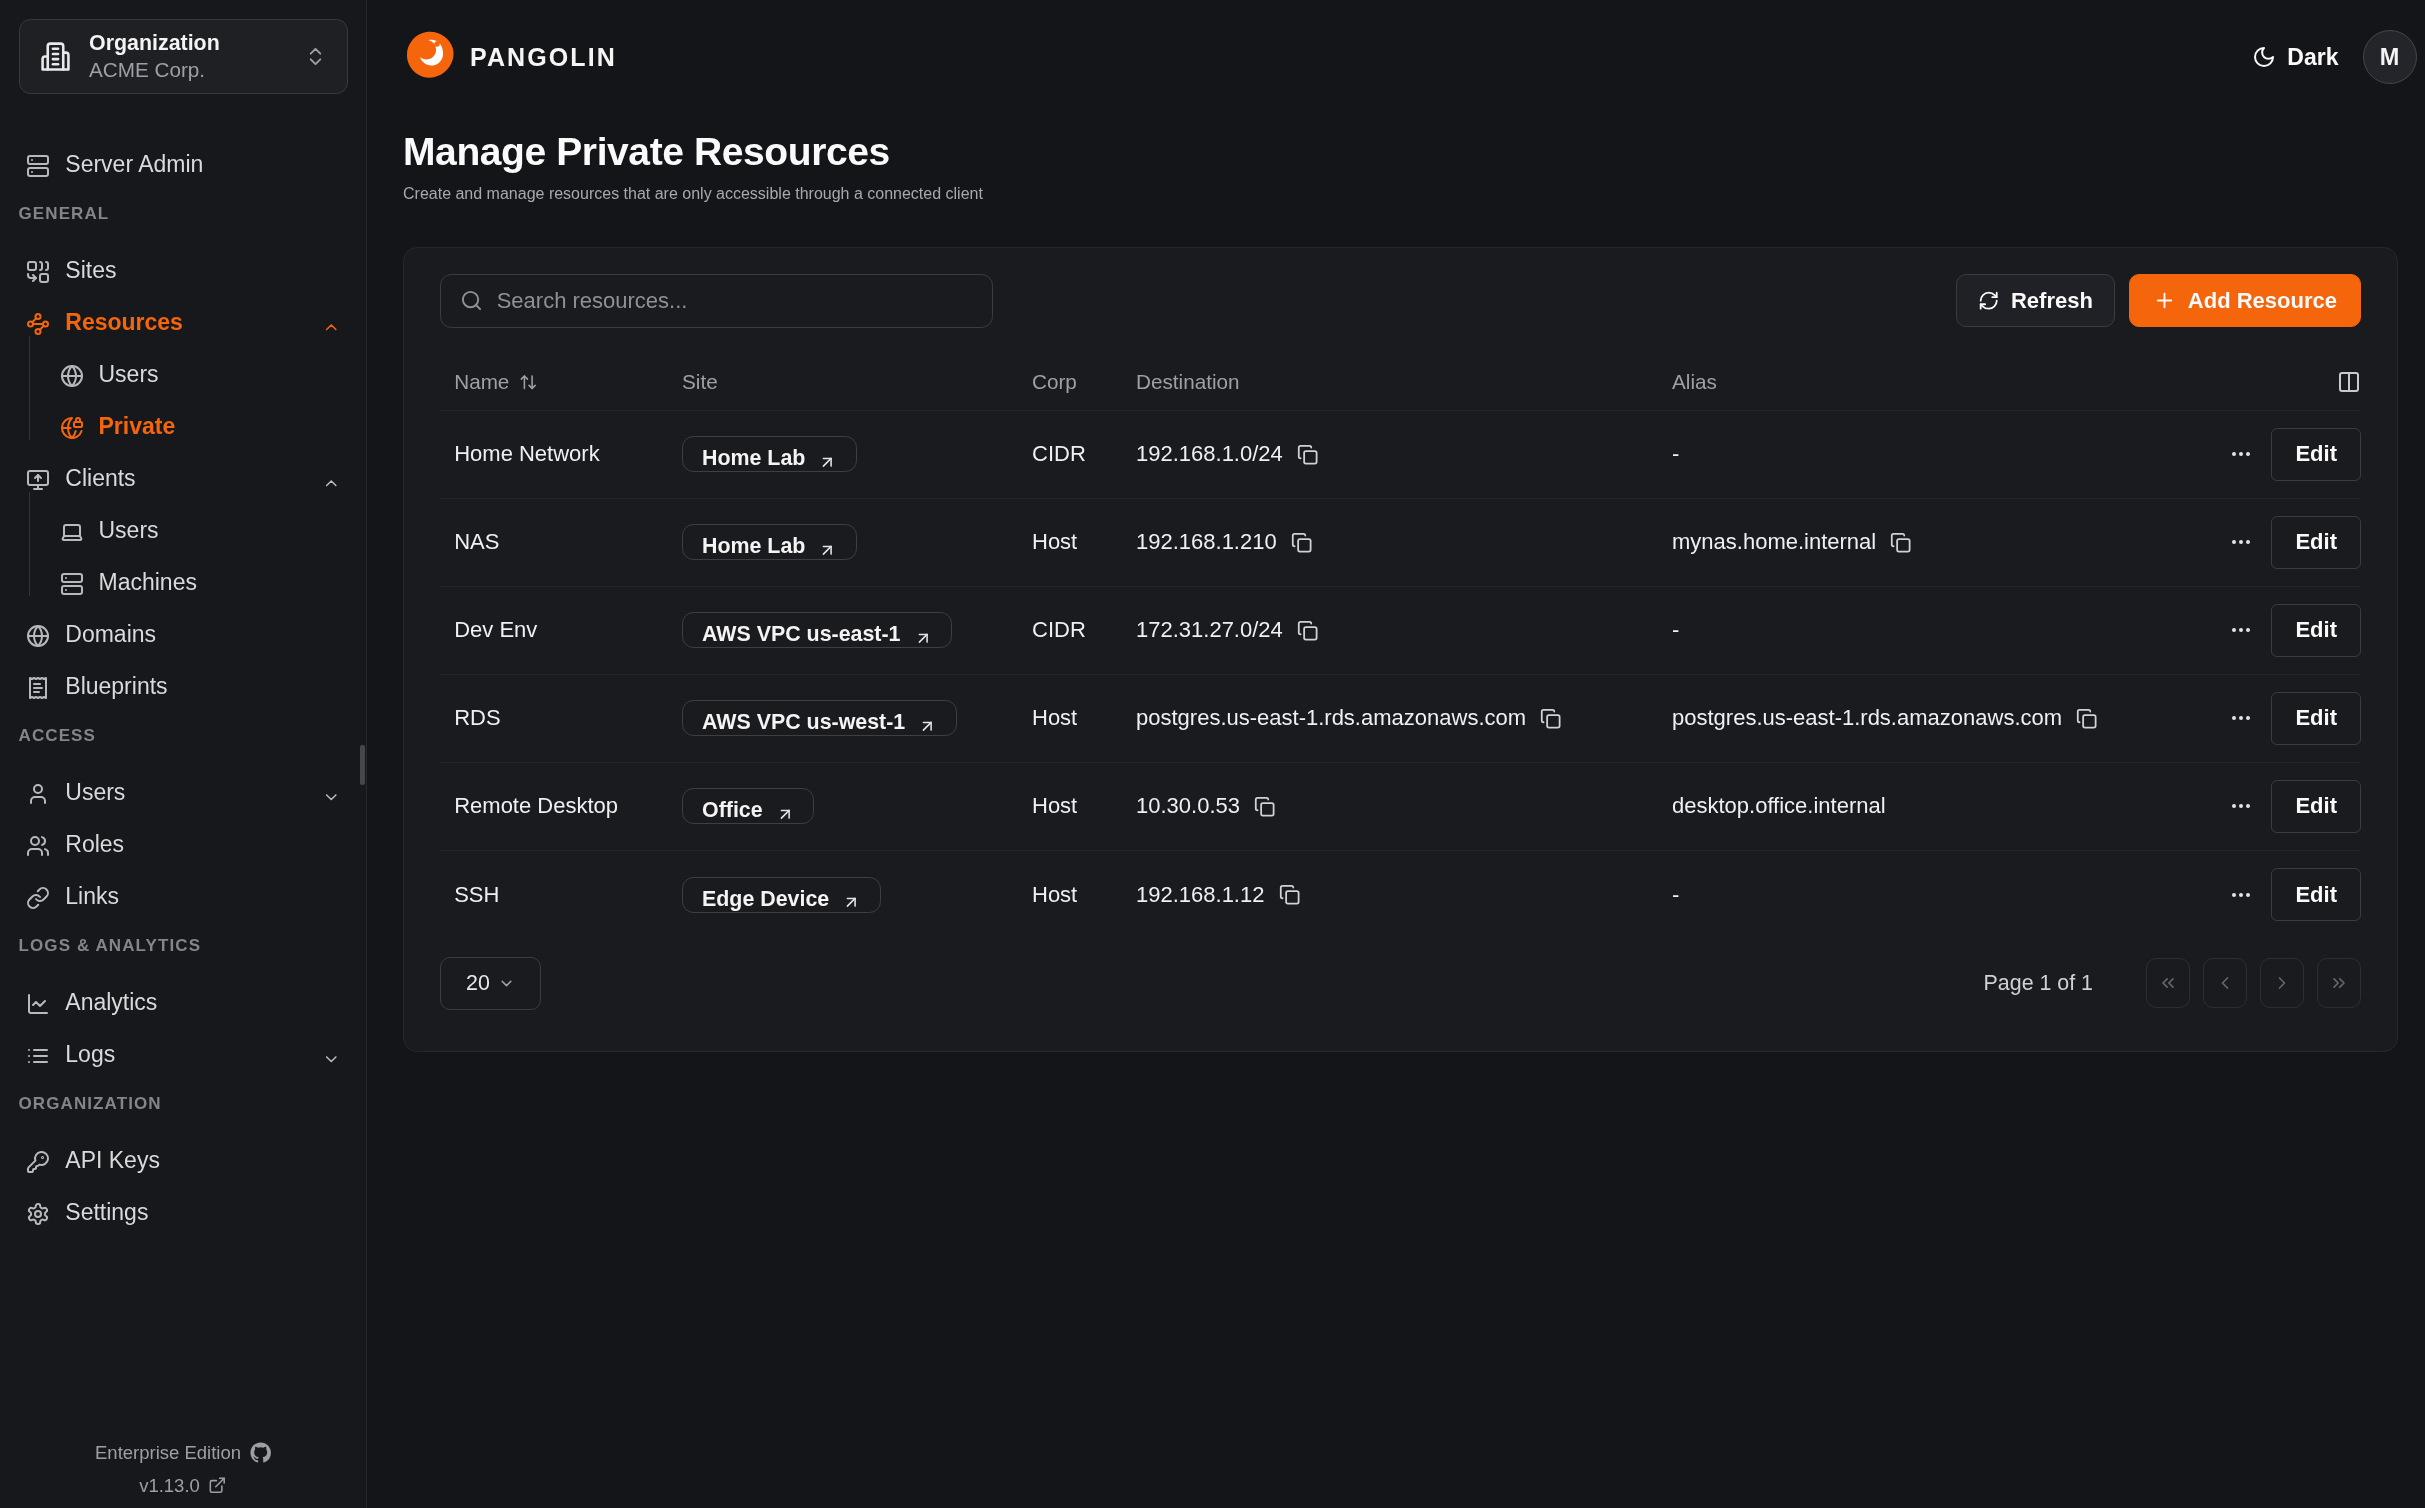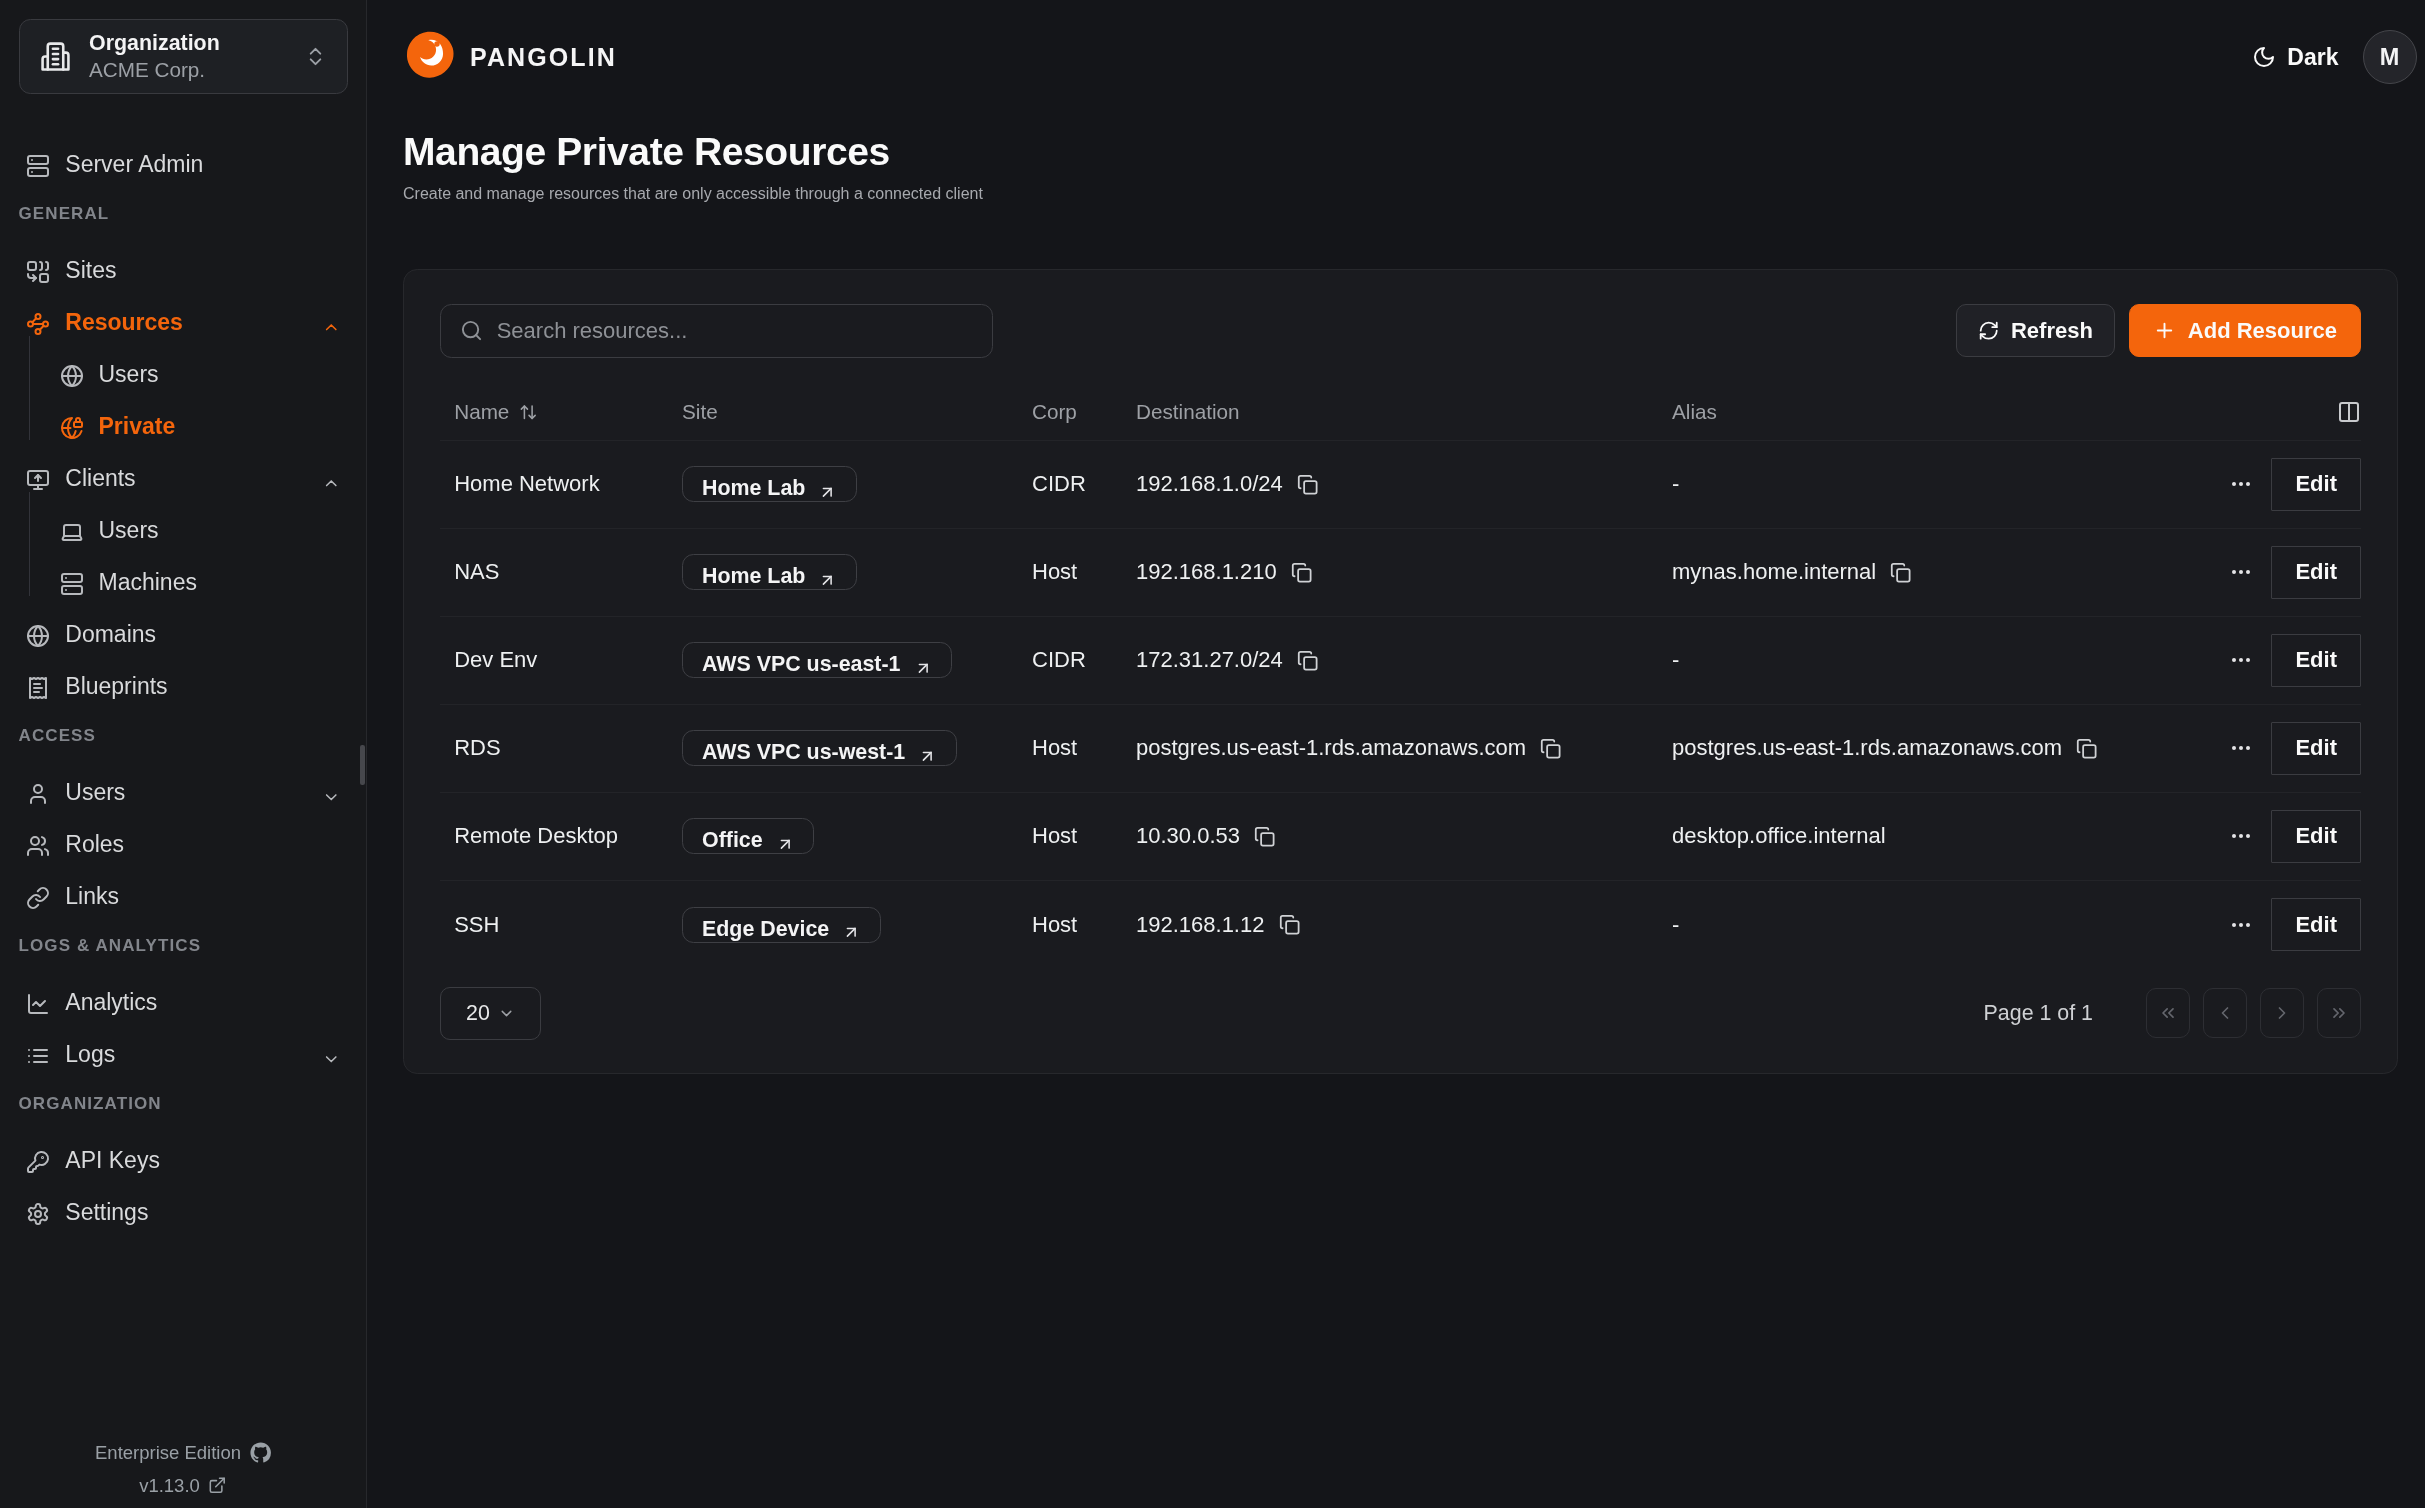--- a/index.html
+++ b/index.html
@@ -75,43 +75,43 @@
   .top-right{display:flex;align-items:center;gap:24px;margin-right:-18.5px;}
   .theme-toggle{display:flex;align-items:center;gap:11.4px;font-size:23px;font-weight:600;cursor:pointer;color:#fafafa;}
   .avatar{
     width:54px;height:54px;border-radius:50%;background:#24252a;border:1.4px solid #45464b;
     display:flex;align-items:center;justify-content:center;font-size:23.5px;font-weight:700;cursor:pointer;
   }
   h1{margin-top:44px;font-size:39px;font-weight:800;letter-spacing:-0.4px;color:#fafafa;}
   .subtitle{margin-top:11.4px;font-size:16px;color:#a7a9ae;}
 
   .card{
-    margin-top:66px;width:1995px;height:805px;
+    margin-top:44px;width:1995px;height:805px;
     background:var(--card-bg);border:1.4px solid var(--border);border-radius:14.2px;
-    padding:34px 36px 36px 36px;
+    padding:26px 36px 36px 36px;
   }
   .toolbar{display:flex;align-items:center;justify-content:space-between;}
   .search{
     width:553px;height:54px;border:1.4px solid var(--border-strong);border-radius:11.4px;
     display:flex;align-items:center;gap:14.2px;padding:0 18.5px;color:#8e9196;
   }
   .search input{
     flex:1;background:transparent;border:none;outline:none;
     font-family:inherit;font-size:22px;color:#e5e5e7;
   }
   .search input::placeholder{color:#8e9196;}
   .toolbar-actions{display:flex;align-items:center;gap:14.2px;}
   .btn{
     display:inline-flex;align-items:center;justify-content:center;gap:11.4px;cursor:pointer;
     font-family:inherit;font-size:22px;font-weight:600;color:#fafafa;
     border-radius:10px;border:1.4px solid var(--border-strong);background:#202126;height:53px;
   }
   .btn.ghost{padding:0 21.4px;}
   .btn.primary{background:var(--accent);border-color:var(--accent);padding:0 23px;font-weight:700;}
-  .btn.edit{background:transparent;padding:0 23px;border-radius:1px;}
+  .btn.edit{background:transparent;padding:0 23px;border-radius:6px;}
 
   .thead,.trow{
     display:grid;grid-template-columns:242px 350px 104px 536px 1fr 158px;align-items:center;
   }
   .thead{height:57px;margin-top:26px;border-bottom:1.4px solid #232428;color:#9da0a5;font-size:20.7px;font-weight:500;}
   .th{display:flex;align-items:center;gap:10px;}
   .th.first{padding-left:14.2px;}
   .th.last{justify-content:flex-end;color:#c8cacd;}
   .sort-ic{color:#9da0a5;cursor:pointer;}
   .cols-ic{cursor:pointer;}

